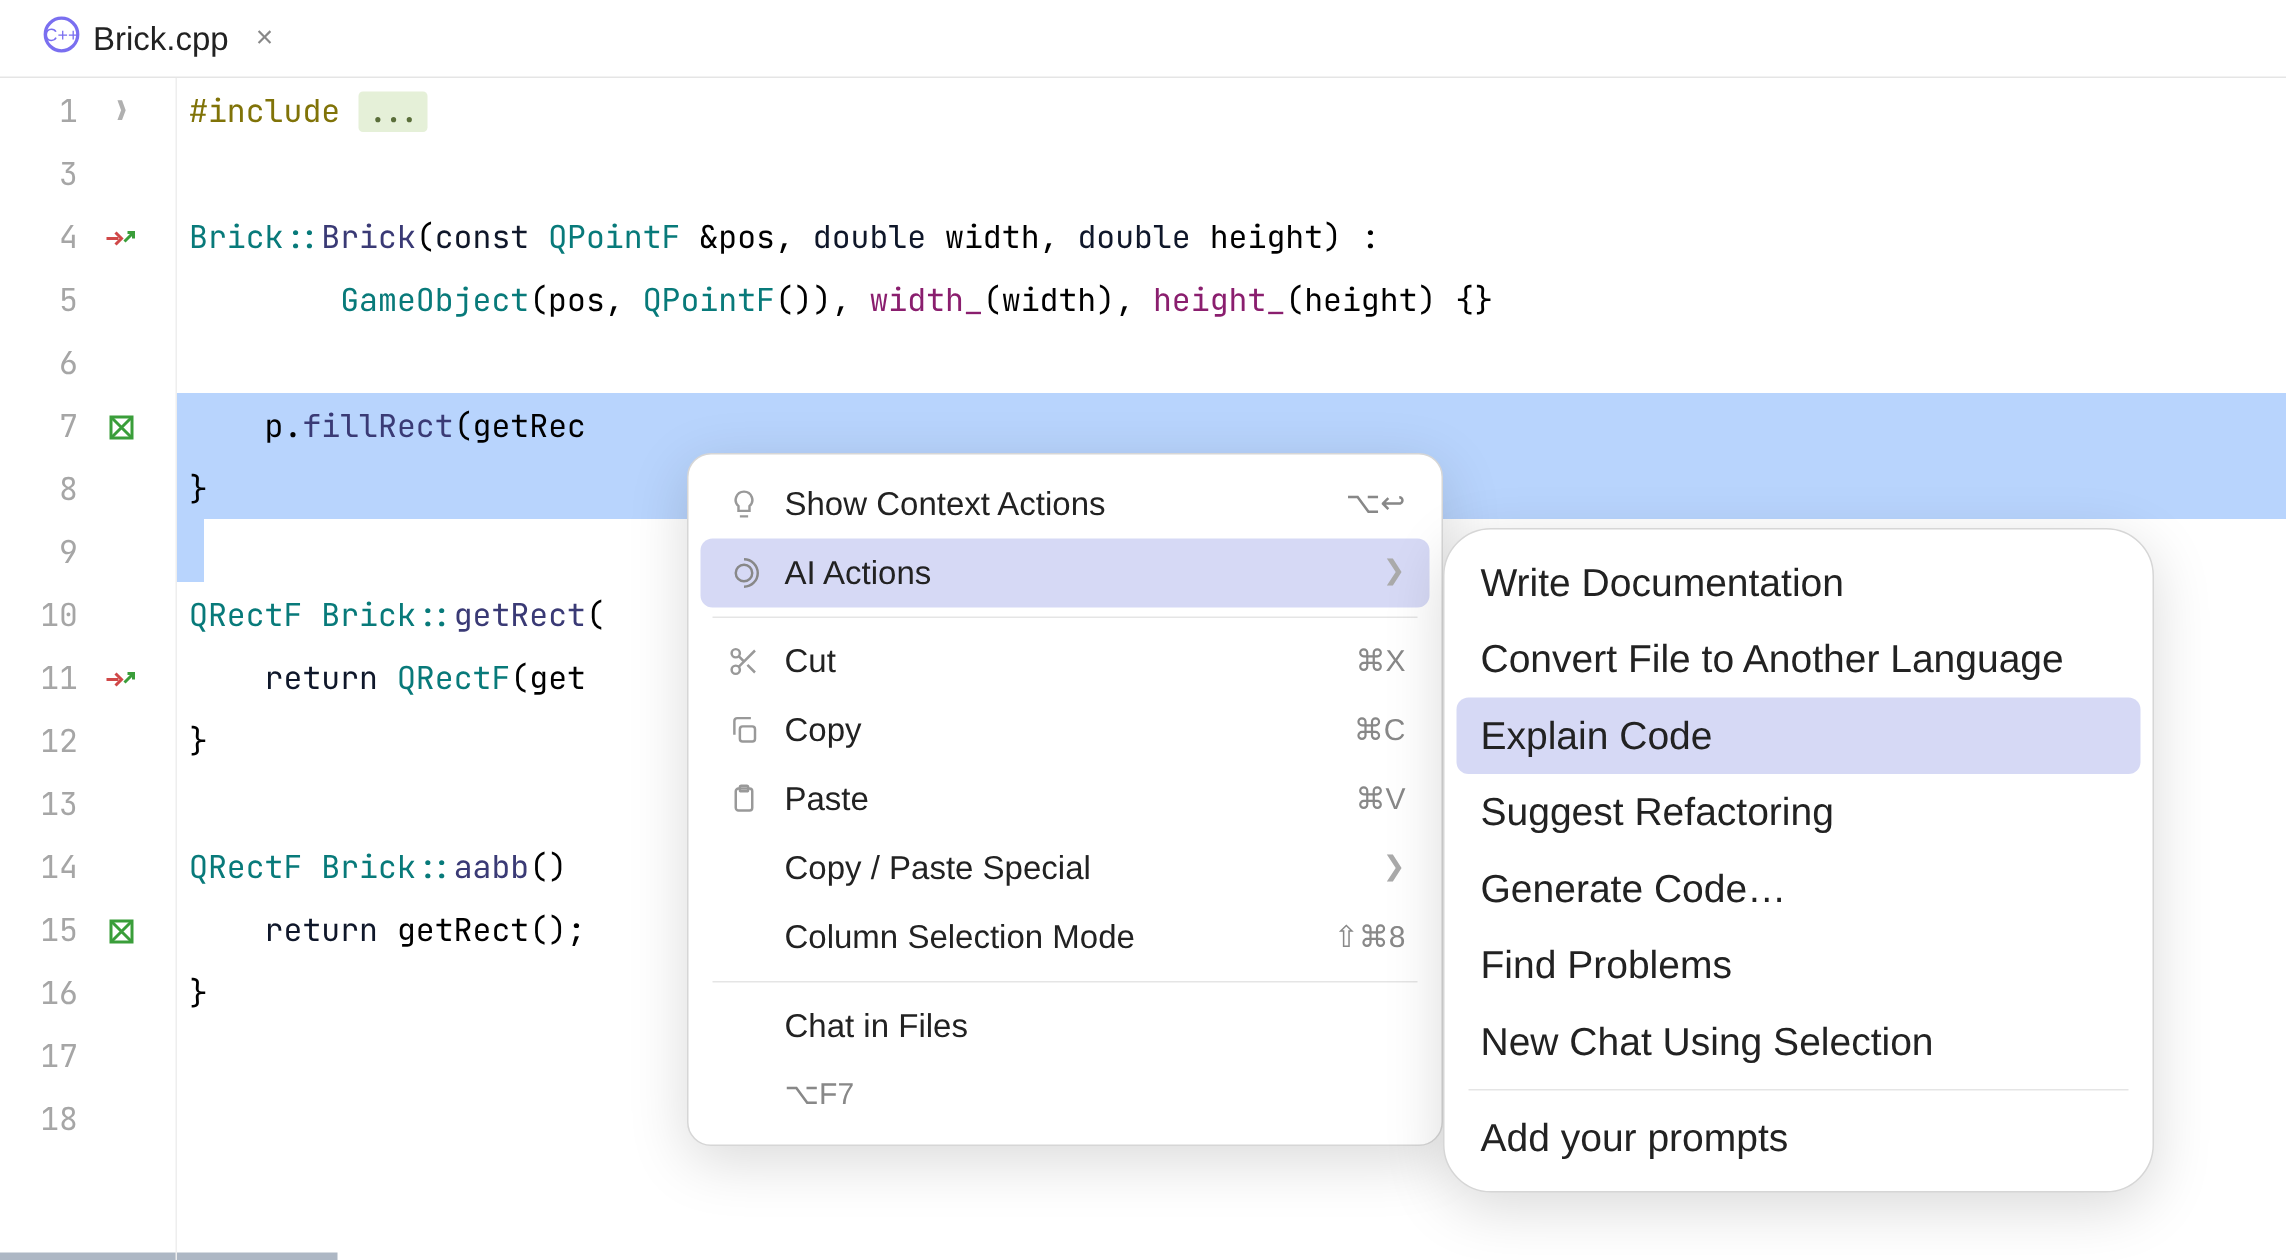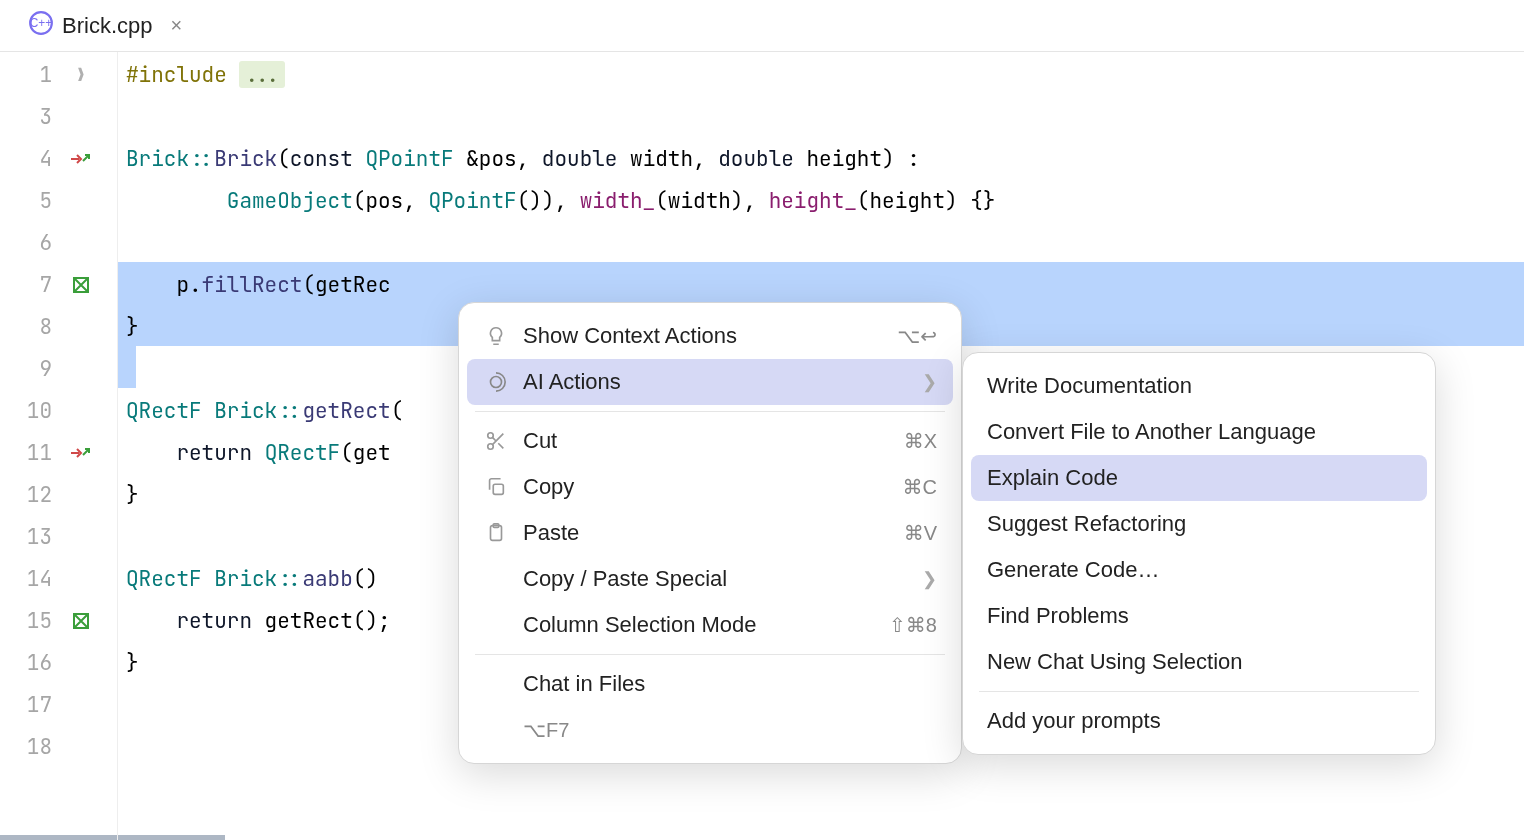--- a/index.html
+++ b/index.html
@@ -107,21 +107,20 @@
       border: 1px solid #d6d6d6;
       border-radius: 16px;
       box-shadow: 0 10px 40px rgba(0,0,0,0.15);
       padding: 10px 8px;
       min-width: 480px;
       font-size: 22px;
       z-index: 100;
     }
     .menu-item {
       display: flex;
-      align-items: center;
       padding: 10px 16px;
       border-radius: 8px;
       cursor: pointer;
       gap: 14px;
     }
     .menu-item.highlighted {
       background: #d6d9f5;
     }
     .menu-icon {
       width: 26px;
@@ -147,25 +146,25 @@
       margin: 6px 8px;
     }
     .menu-chevron {
       color: #aaa;
       font-size: 18px;
     }
     .submenu {
       position: absolute;
       background: #ffffff;
       border: 1px solid #d6d6d6;
-      border-radius: 16px;
+      border-radius: 32px;
       box-shadow: 0 10px 40px rgba(0,0,0,0.15);
       padding: 10px 8px;
       min-width: 460px;
-      font-size: 22px;
+      font-size: 26px;
       z-index: 101;
     }
     .fold-chevron {
       color: #b0b0b0;
       font-size: 18px;
     }
     .current-line-bg {
       position: absolute;
       left: 0;
       right: 0;

